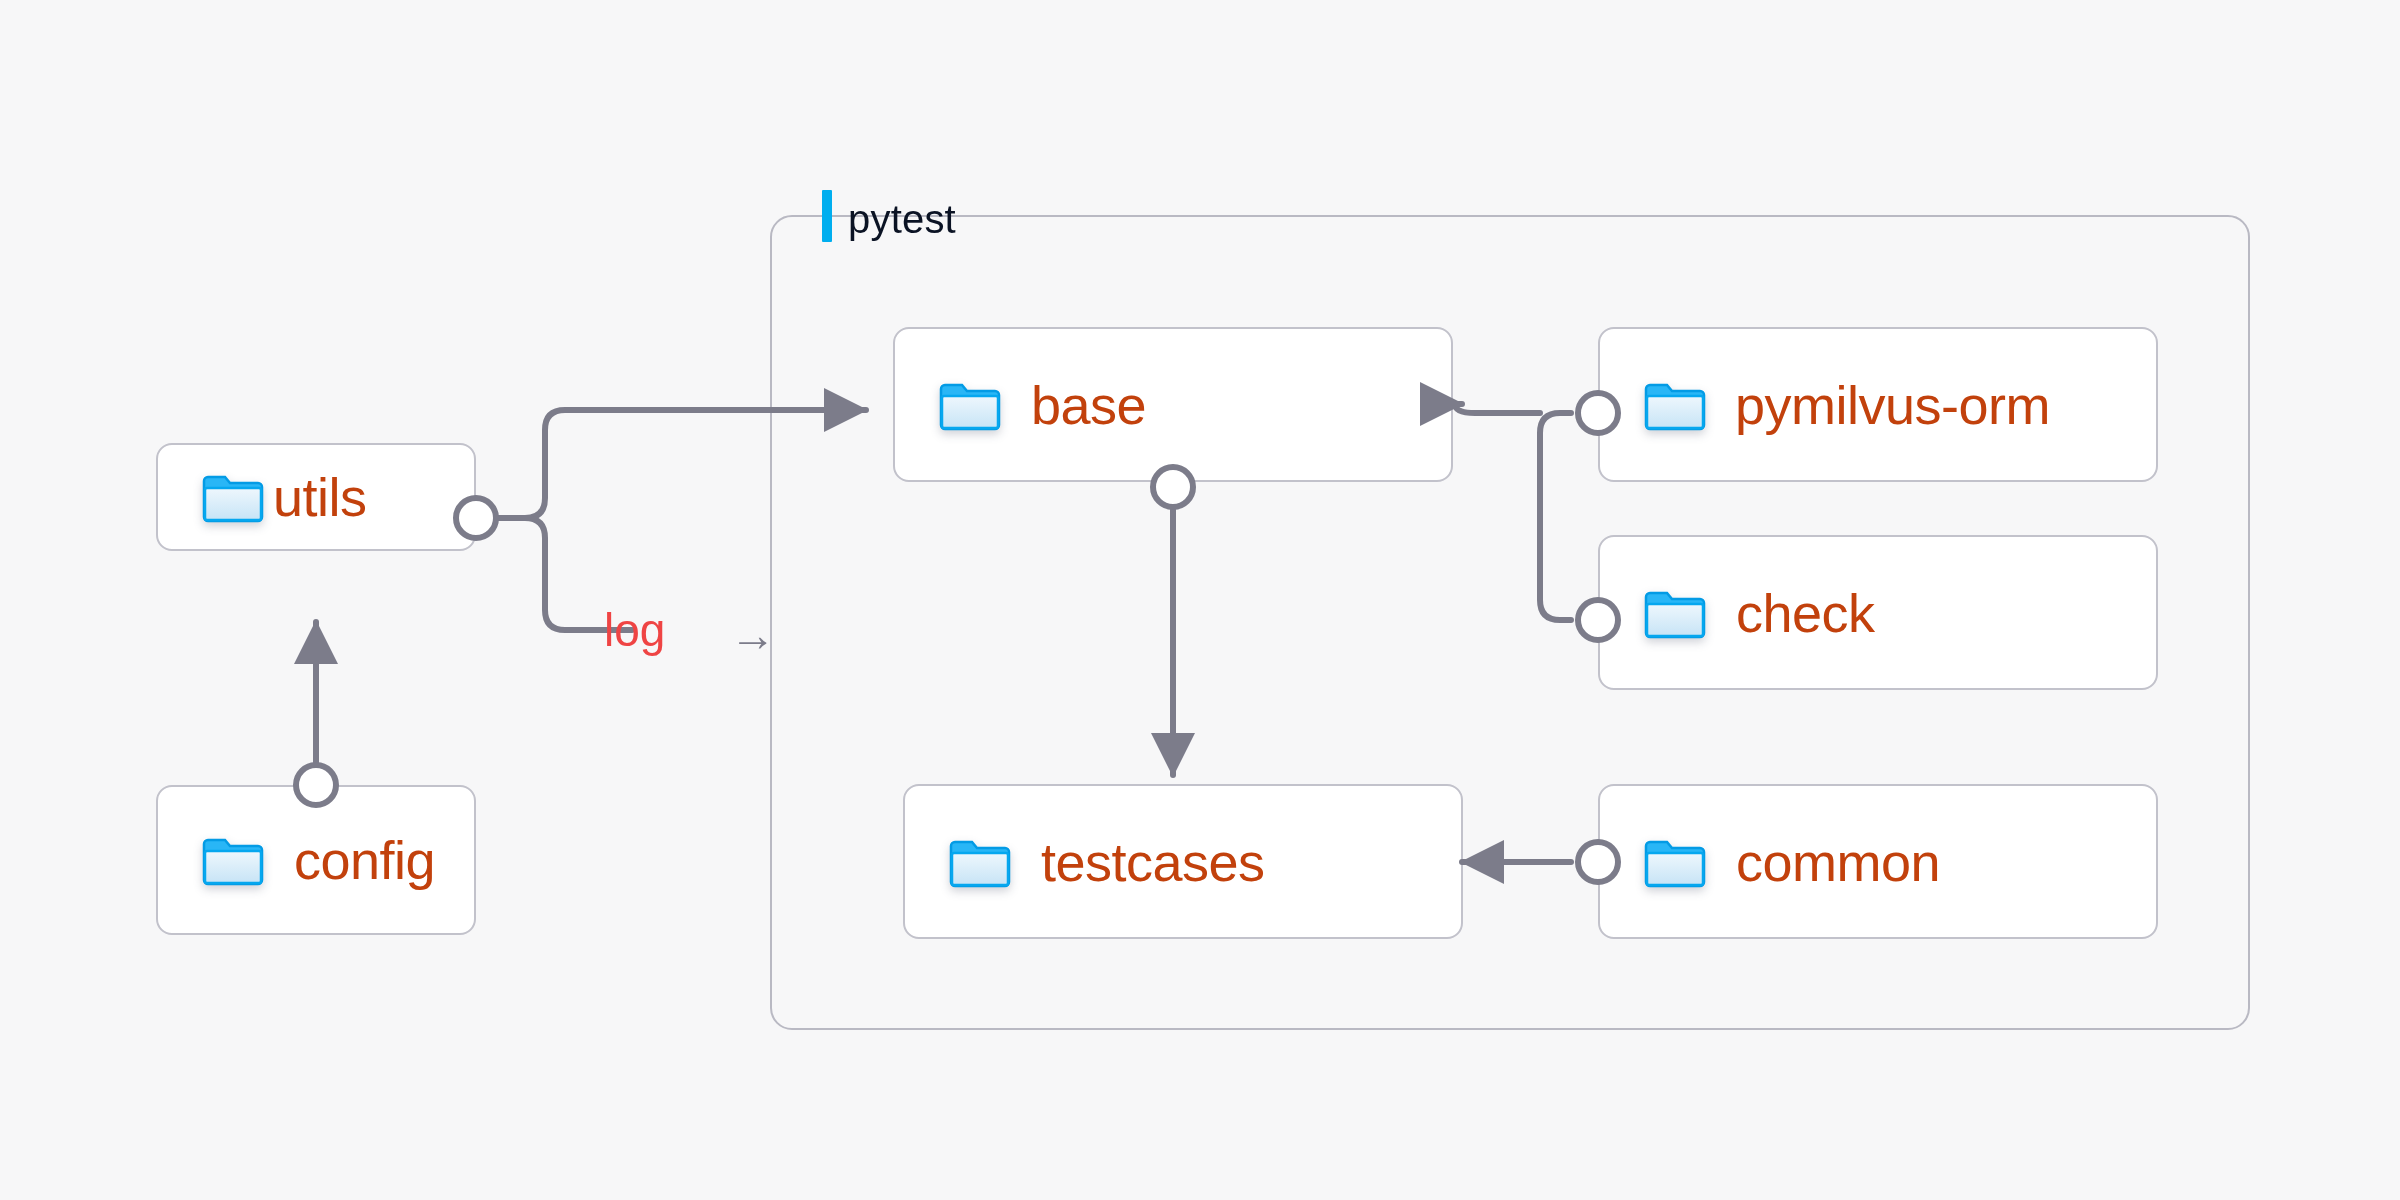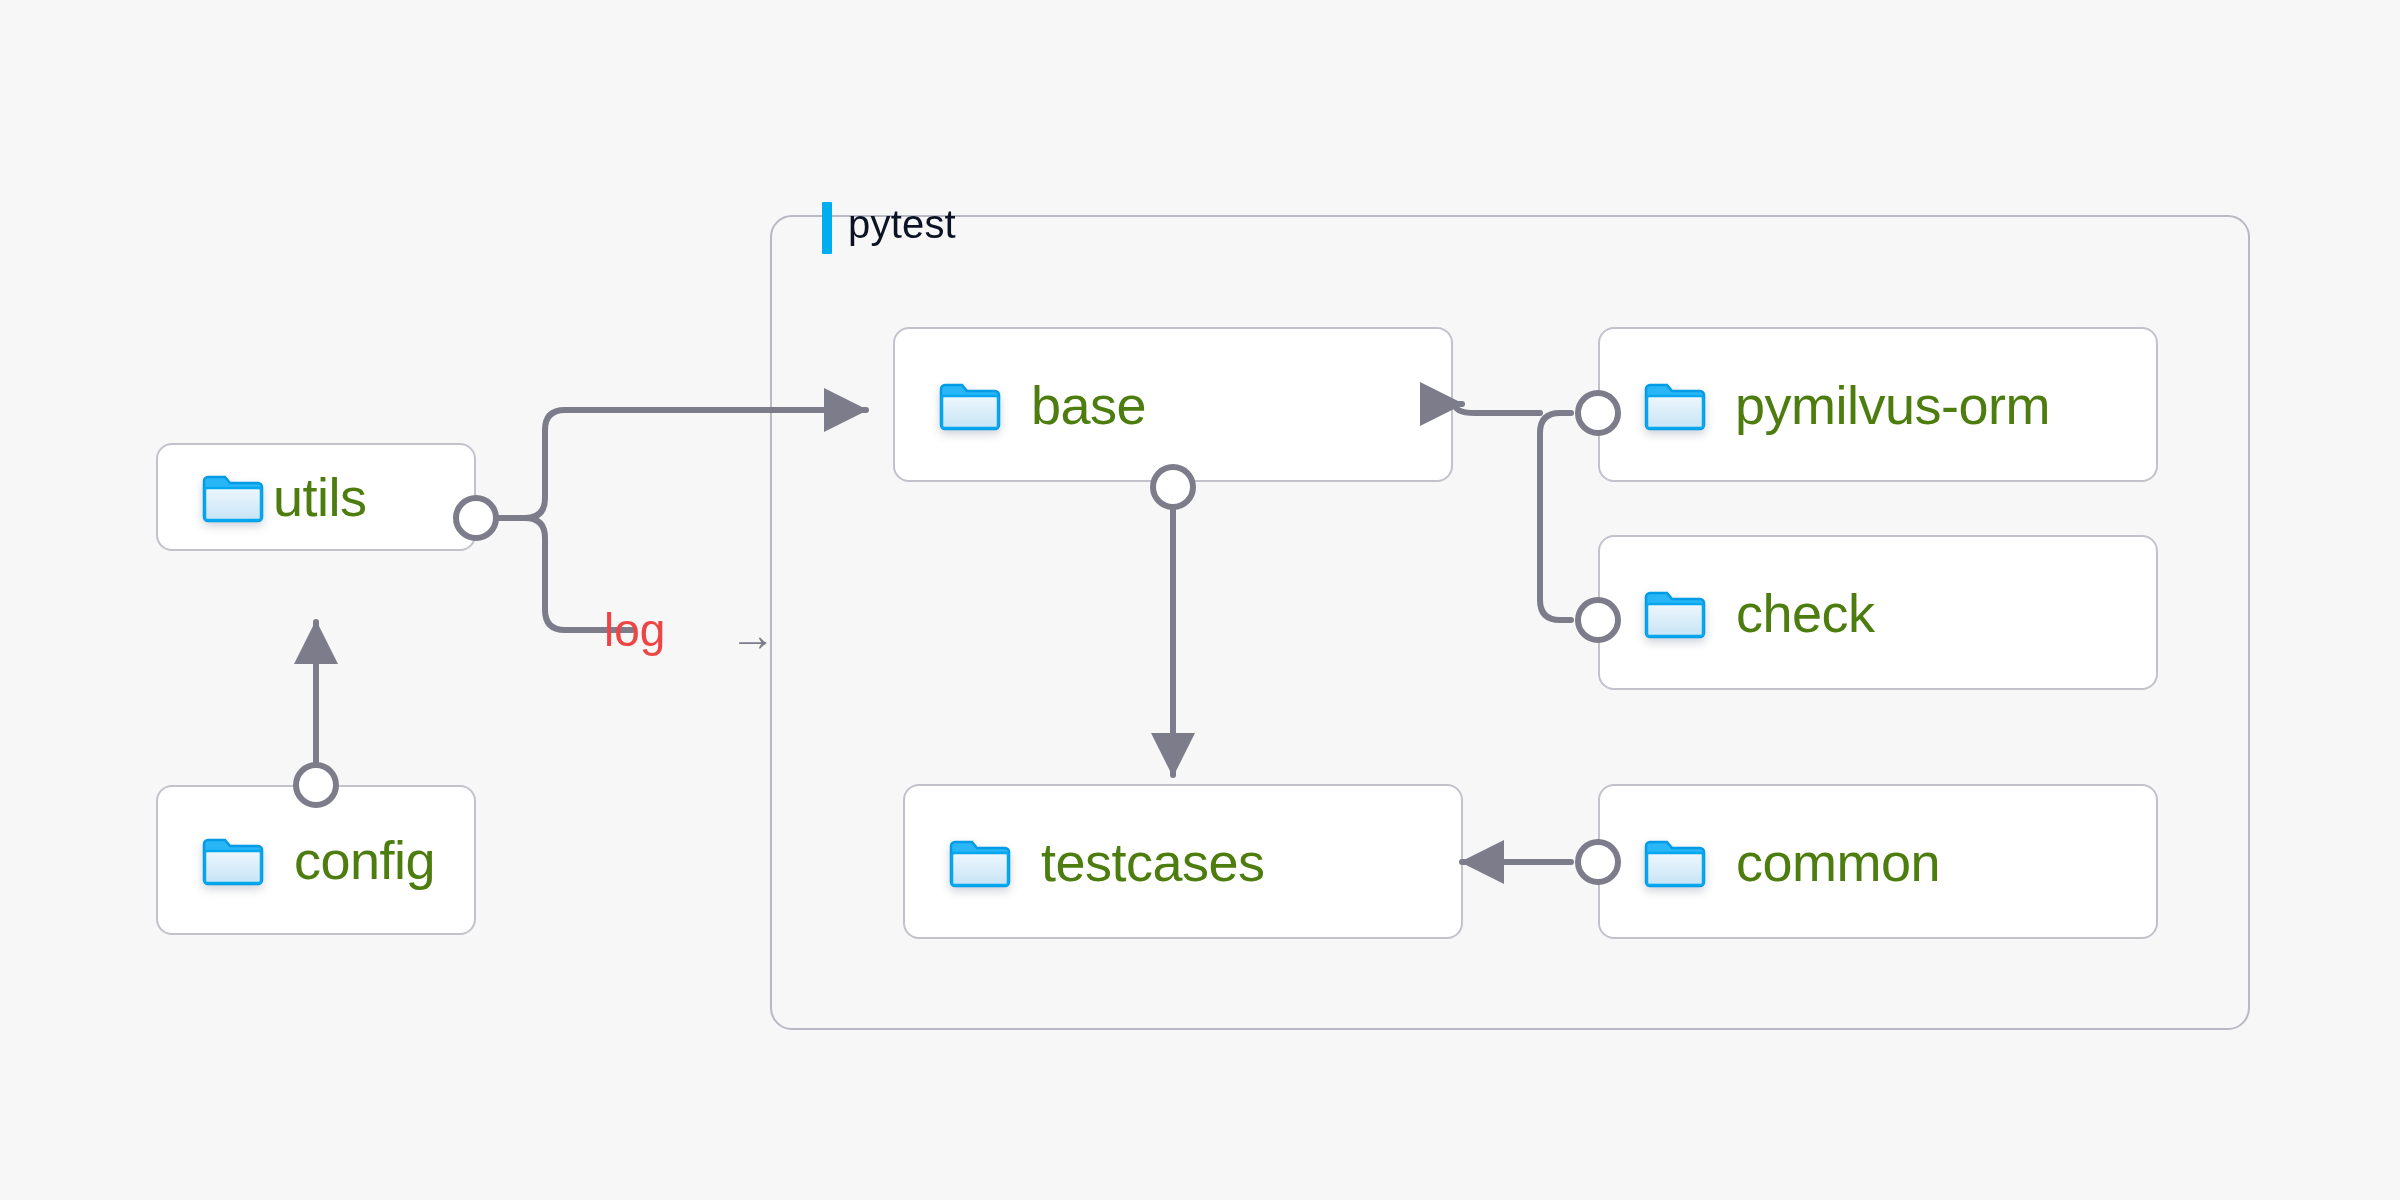--- a/index.html
+++ b/index.html
@@ -20,24 +20,23 @@
     box-sizing:border-box;
   }
   .group-top-mask{
     position:absolute;
     background:#f7f7f8;
     height:6px;
   }
   .group-label{
     position:absolute;
     display:flex;
-    align-items:flex-start;
+    align-items:flex-end;
     gap:16px;
     white-space:nowrap;
-    margin-top:12px;
   }
   .group-bar{
     width:10px;height:52px;
     background:#00aeef;
     border-radius:1px;
     flex:0 0 auto;
   }
   .group-title{
     font-size:40px;
     color:#0b1324;
@@ -51,21 +50,21 @@
     border:2px solid #c2c2cb;
     border-radius:16px;
     box-sizing:border-box;
     display:flex;
     align-items:center;
     gap:30px;
     padding-left:44px;
   }
   .node-label{
     font-size:54px;
-    color:#4d7c0f;
+    color:#c2410c;
     letter-spacing:-.5px;
     white-space:nowrap;
   }
   .folder{
     flex:0 0 auto;
     width:62px;height:52px;
     position:relative;
     filter:drop-shadow(0 4px 5px rgba(20,30,60,.20));
   }
 

